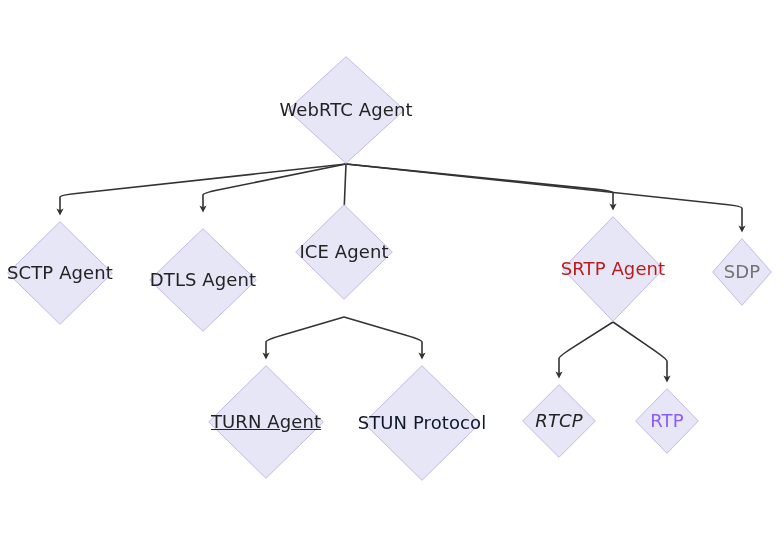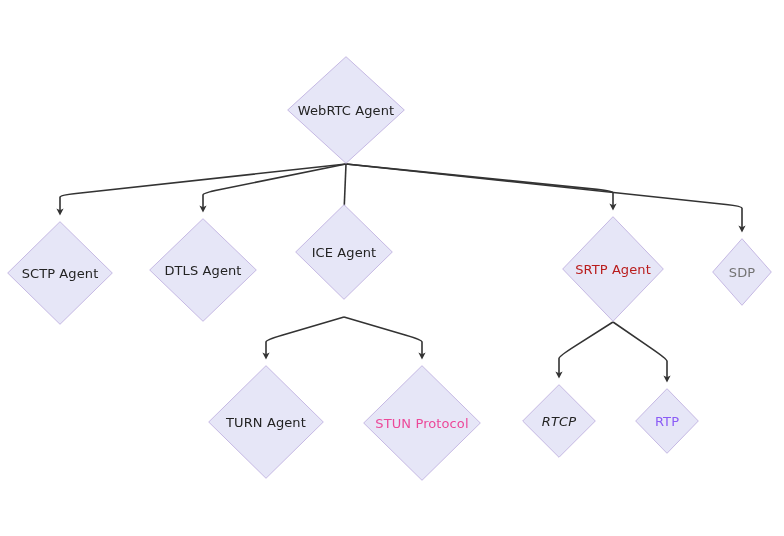--- a/index.html
+++ b/index.html
@@ -32,21 +32,21 @@
     position: absolute;
     left: 0;
     top: 0;
     width: 100%;
     height: 100%;
   }
   .node .node-label {
     position: relative;
     z-index: 2;
     color: #232323;
-    font-size: 13px;
+    font-size: 18px;
     line-height: 1;
     white-space: nowrap;
     letter-spacing: 0.1px;
     text-align: center;
   }
 </style>
 </head>
 <body>
 
 <div id="canvas">
@@ -76,21 +76,21 @@
           <polygon points="59,0.7 117.3,54 59,107.3 0.7,54" fill="#e6e6f7" stroke="#c5b8e3" stroke-width="1"></polygon>
         </svg>
         <div class="node-label" style="color: rgb(35, 35, 35);">WebRTC Agent</div>
       </div>
       <div class="node" style="left: 7px; top: 221px; width: 106px; height: 104px;">
         <svg class="diamond" viewBox="0 0 106 104" width="106" height="104">
           <polygon points="53,0.7 105.3,52 53,103.3 0.7,52" fill="#e6e6f7" stroke="#c5b8e3" stroke-width="1"></polygon>
         </svg>
         <div class="node-label" style="color: rgb(35, 35, 35);">SCTP Agent</div>
       </div>
-      <div class="node" style="left: 149px; top: 218px; width: 108px; height: 104px;">
+      <div class="node" style="left: 149px; top: 228px; width: 108px; height: 104px;">
         <svg class="diamond" viewBox="0 0 108 104" width="108" height="104">
           <polygon points="54,0.7 107.3,52 54,103.3 0.7,52" fill="#e6e6f7" stroke="#c5b8e3" stroke-width="1"></polygon>
         </svg>
         <div class="node-label" style="color: rgb(35, 35, 35);">DTLS Agent</div>
       </div>
       <div class="node" style="left: 295px; top: 204px; width: 98px; height: 96px;">
         <svg class="diamond" viewBox="0 0 98 96" width="98" height="96">
           <polygon points="49,0.7 97.3,48 49,95.3 0.7,48" fill="#e6e6f7" stroke="#c5b8e3" stroke-width="1"></polygon>
         </svg>
         <div class="node-label" style="color: rgb(35, 35, 35);">ICE Agent</div>
@@ -104,27 +104,27 @@
       <div class="node" style="left: 712px; top: 238px; width: 60px; height: 68px;">
         <svg class="diamond" viewBox="0 0 60 68" width="60" height="68">
           <polygon points="30,0.7 59.3,34 30,67.3 0.7,34" fill="#e6e6f7" stroke="#c5b8e3" stroke-width="1"></polygon>
         </svg>
         <div class="node-label" style="color: #737373;">SDP</div>
       </div>
       <div class="node" style="left: 208px; top: 365px; width: 116px; height: 114px;">
         <svg class="diamond" viewBox="0 0 116 114" width="116" height="114">
           <polygon points="58,0.7 115.3,57 58,113.3 0.7,57" fill="#e6e6f7" stroke="#c5b8e3" stroke-width="1"></polygon>
         </svg>
-        <div class="node-label" style="color: rgb(35, 35, 35);">TURN Agent</div>
+        <div class="node-label" style="color: rgb(35, 35, 35); text-decoration: underline;">TURN Agent</div>
       </div>
       <div class="node" style="left: 363px; top: 365px; width: 118px; height: 116px;">
         <svg class="diamond" viewBox="0 0 118 116" width="118" height="116">
           <polygon points="59,0.7 117.3,58 59,115.3 0.7,58" fill="#e6e6f7" stroke="#c5b8e3" stroke-width="1"></polygon>
         </svg>
-        <div class="node-label" style="color: #ec4899;">STUN Protocol</div>
+        <div class="node-label" style="color: #0f172a;">STUN Protocol</div>
       </div>
       <div class="node" style="left: 522px; top: 384px; width: 74px; height: 74px; font-style: italic;">
         <svg class="diamond" viewBox="0 0 74 74" width="74" height="74">
           <polygon points="37,0.7 73.3,37 37,73.3 0.7,37" fill="#e6e6f7" stroke="#c5b8e3" stroke-width="1"></polygon>
         </svg>
         <div class="node-label" style="color: rgb(35, 35, 35);">RTCP</div>
       </div>
       <div class="node" style="left: 635px; top: 388px; width: 64px; height: 66px;">
         <svg class="diamond" viewBox="0 0 64 66" width="64" height="66">
           <polygon points="32,0.7 63.3,33 32,65.3 0.7,33" fill="#e6e6f7" stroke="#c5b8e3" stroke-width="1"></polygon>

